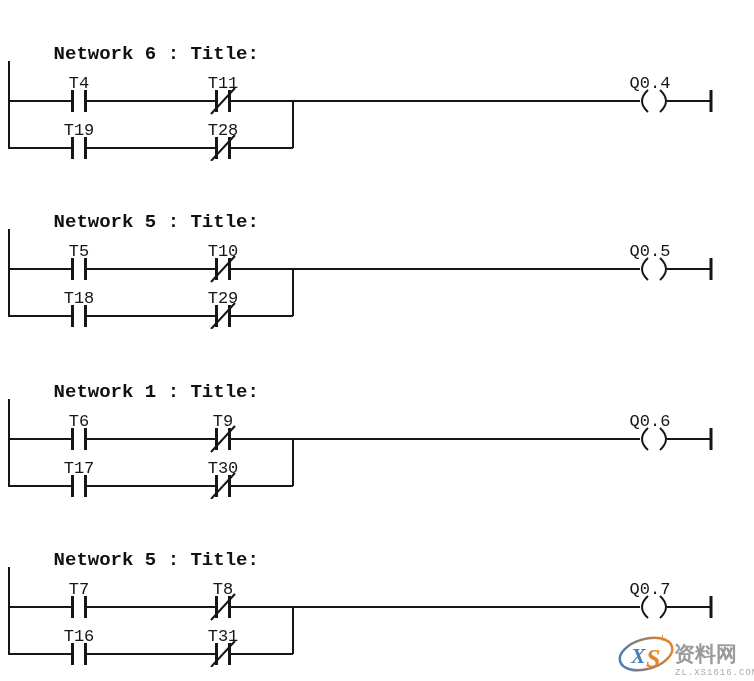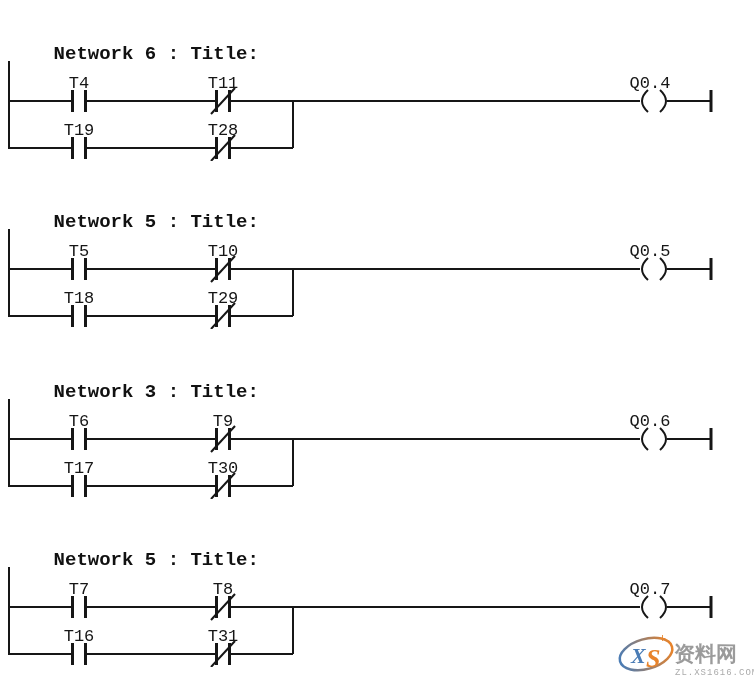--- a/index.html
+++ b/index.html
@@ -177,21 +177,21 @@
     <text x="79" y="27">T5</text>
     <text x="223" y="27">T10</text>
     <text x="79" y="74">T18</text>
     <text x="223" y="74">T29</text>
     <text x="650" y="27">Q0.5</text>
   </svg>
 </div>
 
 <div class="network net-c">
   <div class="net-header">
-    <span class="net-name">Network 3</span><span class="net-title"> : Title:</span>
+    <span class="net-name">Network 1</span><span class="net-title"> : Title:</span>
   </div>
   <svg class="rung-svg" viewBox="0 0 754 100">
     <g class="wire">
         <line x1="9" y1="0" x2="9" y2="88"></line>
       </g>
     <g class="wire">
       <line x1="8" y1="40" x2="72" y2="40"></line>
         <line x1="86" y1="40" x2="216" y2="40"></line>
       <line x1="230" y1="40" x2="640" y2="40"></line>
         <line x1="667" y1="40" x2="711" y2="40"></line>

